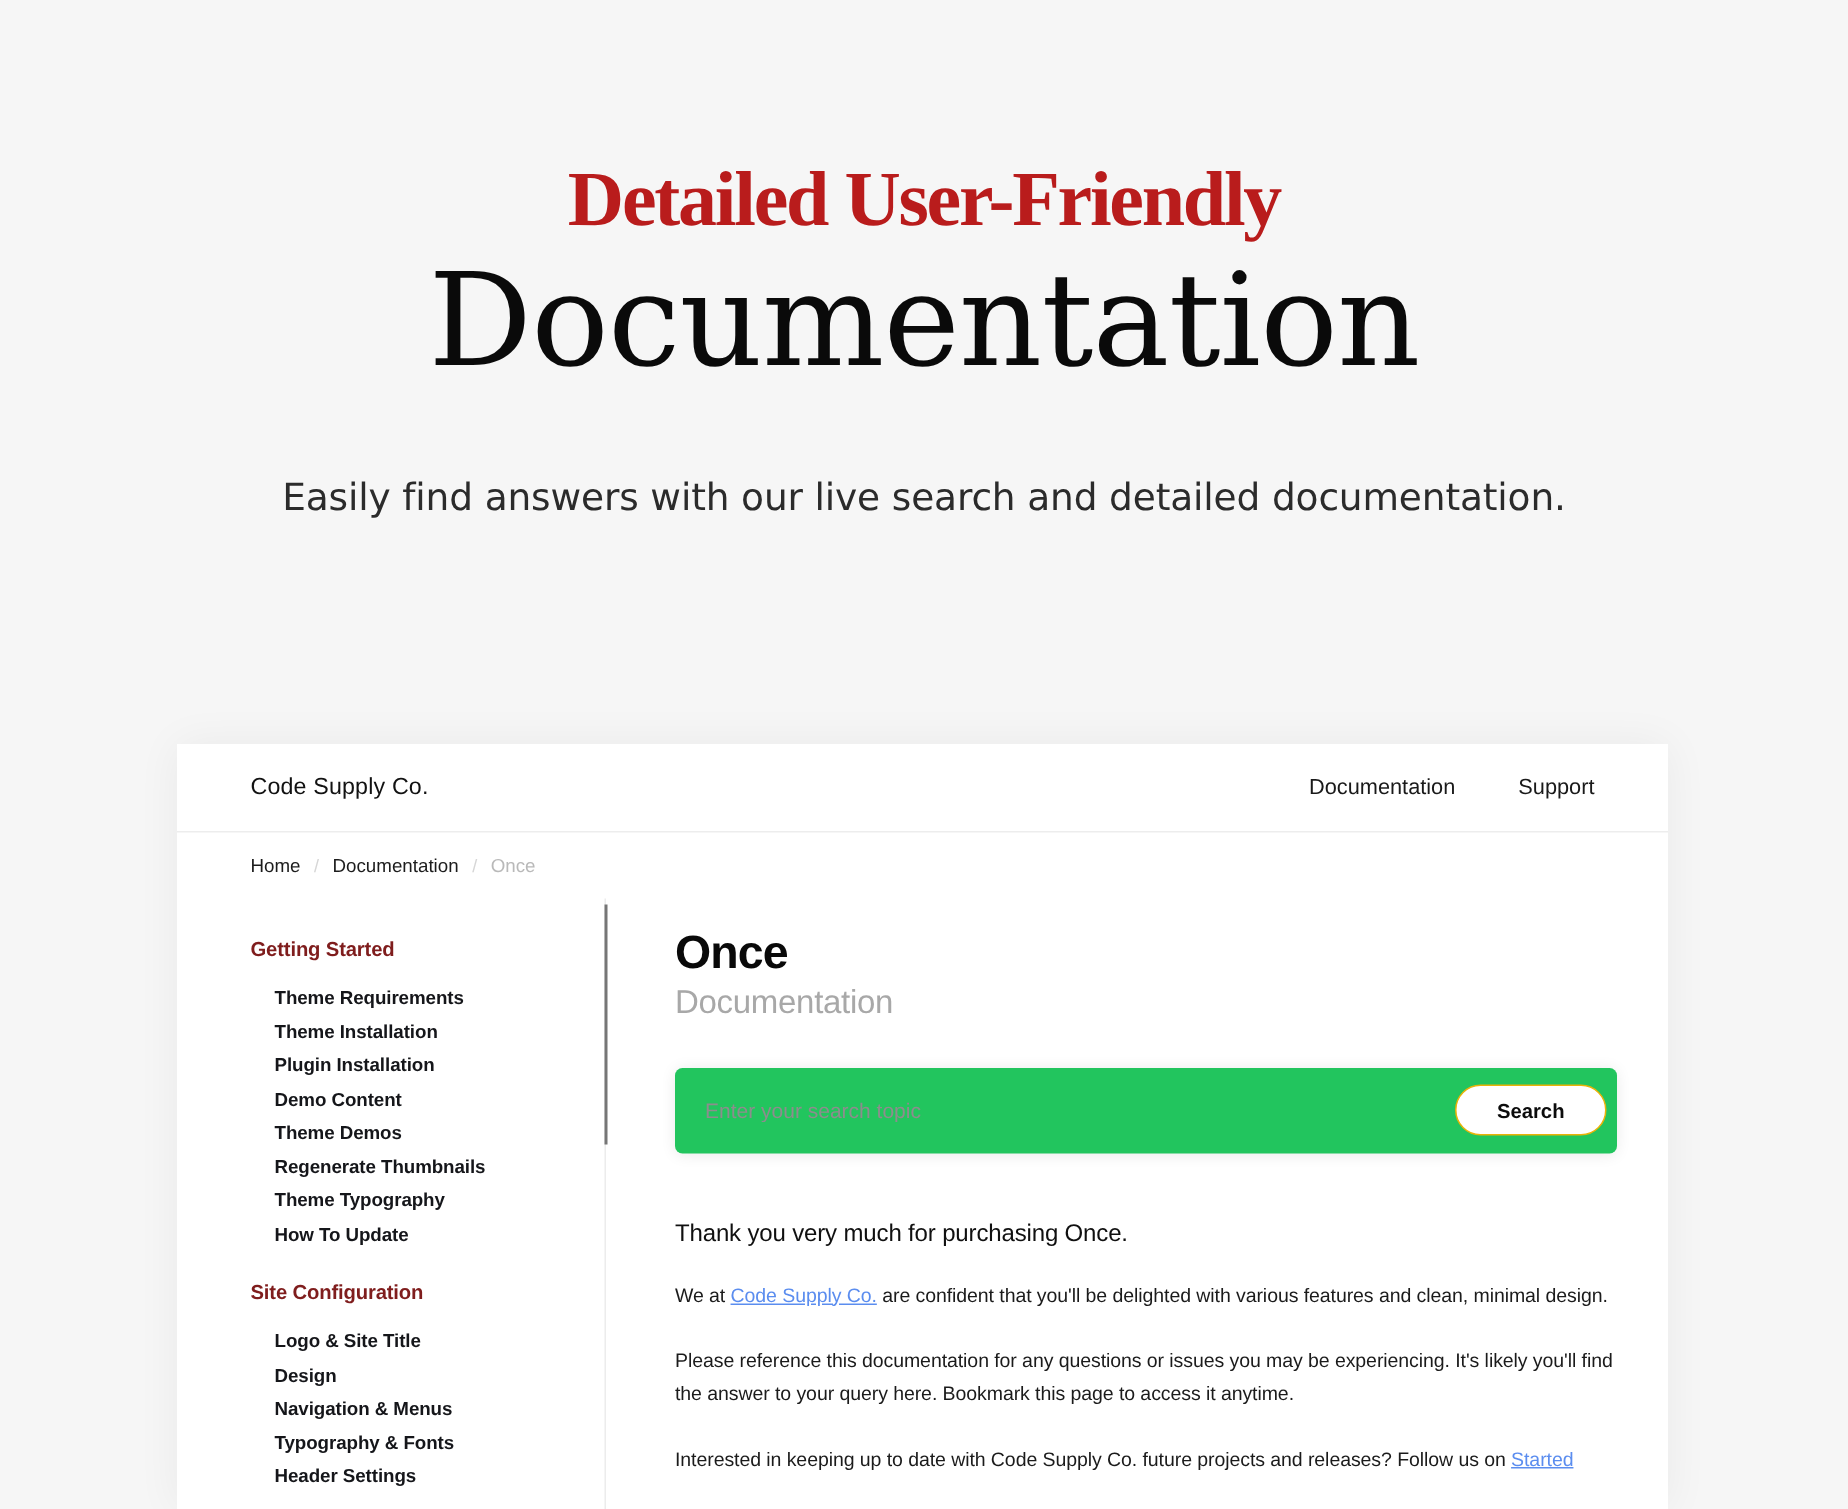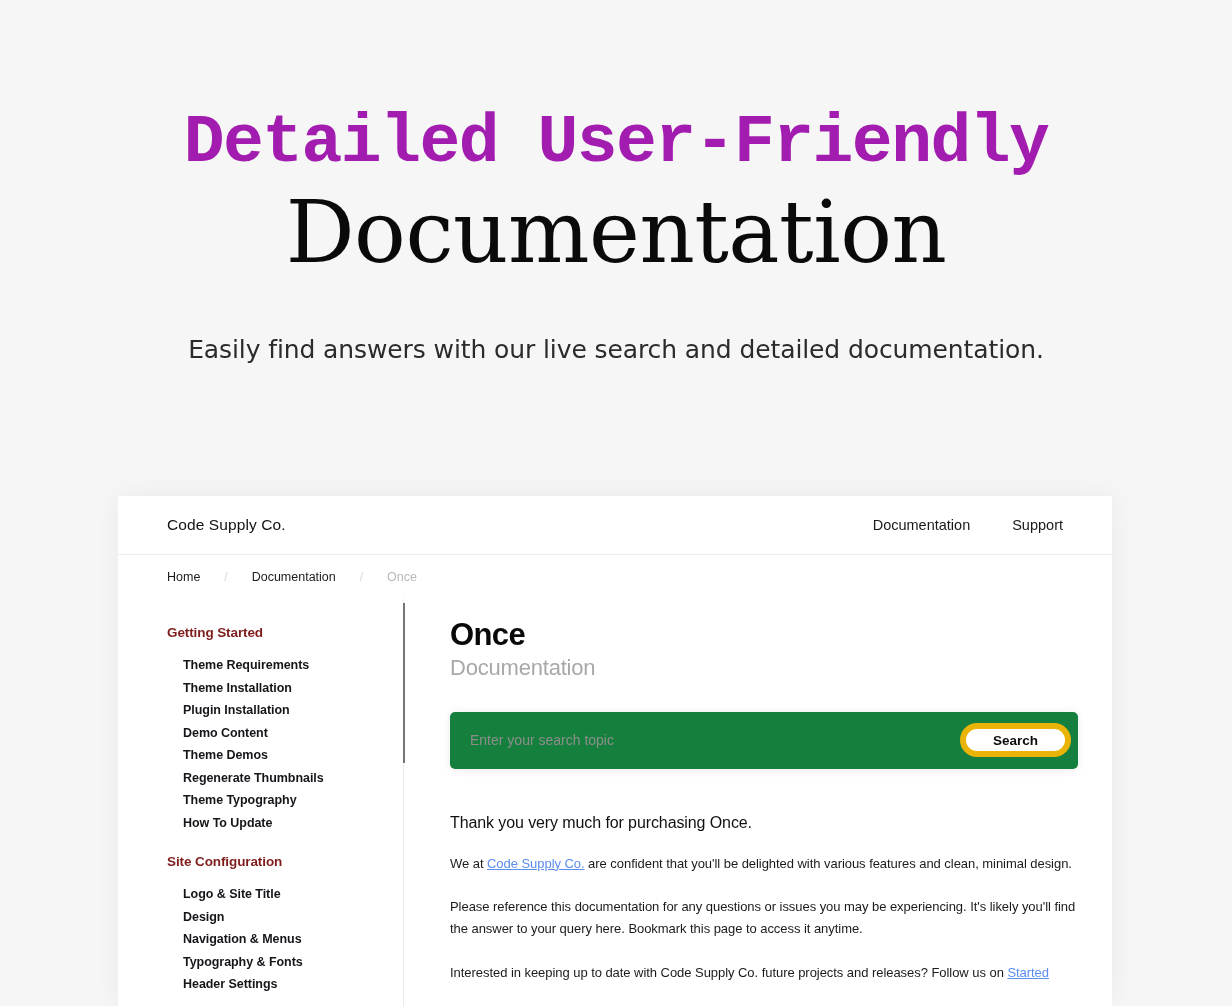--- a/index.html
+++ b/index.html
@@ -30,25 +30,25 @@
     padding-top: 104px;
     text-align: center;
   }
 
   .hero-title {
     line-height: 1.0;
   }
 
   .hero-line-1 {
     display: block;
-    font-family: Liberation Mono, monospace;
-    font-weight: 700;
-    font-size: 68px;
+    font-family: Liberation Serif, serif;
+    font-weight: 700;
+    font-size: 52px;
     letter-spacing: -1.5px;
-    color: #a21caf;
+    color: #b91c1c;
     line-height: 1.15;
   }
 
   .hero-line-2 {
     display: block;
     font-family: "DejaVu Serif", "Liberation Serif", serif;
     font-weight: 400;
     font-size: 86px;
     letter-spacing: -0.5px;
     color: #0a0a0a;
@@ -106,21 +106,21 @@
     text-decoration: none;
     cursor: pointer;
   }
 
   
   .breadcrumb {
     display: flex;
     align-items: center;
     height: 44px;
     padding: 0 49px;
-    gap: 24px;
+    gap: 9px;
   }
 
   .crumb {
     font-size: 12.5px;
     color: #1c1c1c;
     text-decoration: none;
     cursor: pointer;
   }
 
   .crumb.current {
@@ -212,21 +212,21 @@
     font-weight: 400;
     color: #a8a8a8;
     letter-spacing: -0.2px;
     margin-top: 2px;
   }
 
   
   .search-wrap {
     margin-top: 31px;
     height: 57px;
-    background: #15803d;
+    background: #22c55e;
     border-radius: 5px;
     box-shadow: 0 1px 10px rgba(0,0,0,0.085);
     display: flex;
     align-items: center;
     padding: 0 7px 0 14px;
   }
 
   .search-input {
     flex: 1 1 auto;
     border: none;
@@ -239,21 +239,21 @@
   }
 
   .search-input::placeholder {
     color: #8d8d8d;
   }
 
   .search-button {
     flex: 0 0 auto;
     height: 34px;
     padding: 0 27px;
-    border: 6px solid #eab308;
+    border: 1px solid #eab308;
     border-radius: 18px;
     background: #ffffff;
     font-family: "Liberation Sans", sans-serif;
     font-size: 13.5px;
     font-weight: 700;
     color: #0c0c0c;
     cursor: pointer;
   }
 
   

